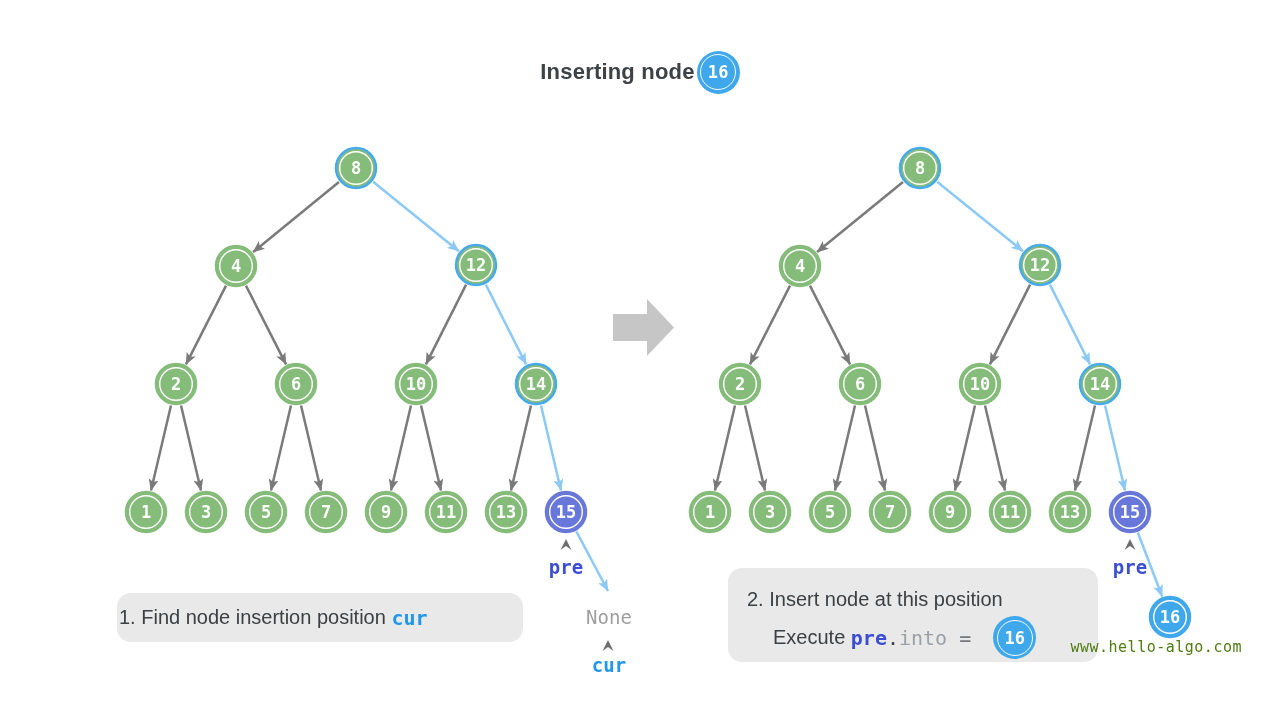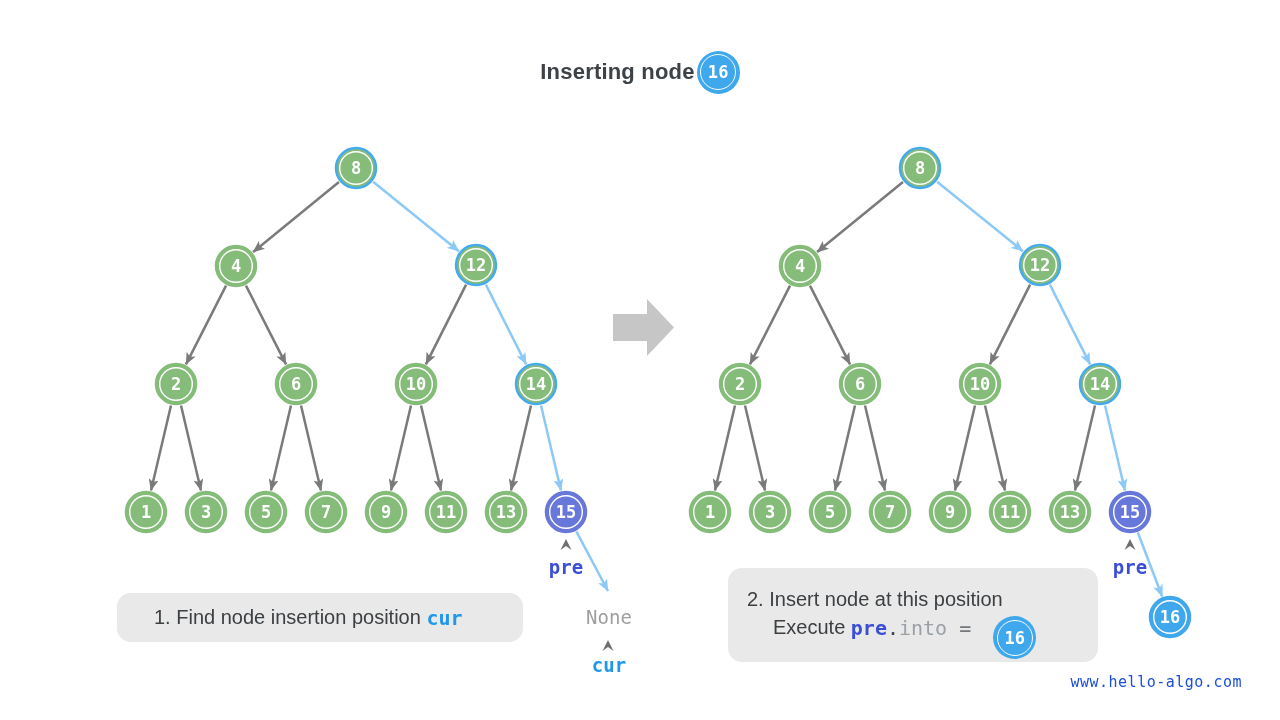--- a/index.html
+++ b/index.html
@@ -41,43 +41,43 @@
   .lbl-cur  { fill:#2097eb; }
   .lbl-none { fill:#9e9e9e; font-weight:normal; }
   .step-arrow { fill:#c6c6c6; }
   
   .box {
     position:absolute; background:#e9e9e9; border-radius:14px;
     color:#3c4043; font-size:20px;
   }
   .box1 {
     left:117px; top:593px; width:406px; height:49px;
-    display:flex; align-items:center; padding-left:37px;
+    display:flex; align-items:center; padding-left:2px;
   }
   .box2 { left:728px; top:568px; width:370px; height:94px; }
   .box2 .cap-line1 {
     position:absolute; left:19px; top:14px; height:34px;
     display:flex; align-items:center;
   }
   .box2 .cap-line2 {
     position:absolute; left:45px; top:48px; height:43px; right:10px;
-    display:flex; align-items:flex-start;
+    display:flex; align-items:center;
   }
   .code { font-family:"DejaVu Sans Mono", monospace; white-space:pre; font-size:20px; }
   .code-cur  { color:#2097eb; font-weight:bold; }
   .code-pre  { color:#3b4ed6; font-weight:bold; }
   .code-dot  { color:#3f3f3f; }
   .code-gray { color:#9aa0a6; }
   .code-eq   { color:#74787c; }
   .cap-plain { white-space:pre; }
   .box2 .chip { margin-left:10px; }
   
   .watermark {
-    position:absolute; top:673px; right:38px;
-    font:15px "DejaVu Sans Mono", monospace; color:#1d4ed8; letter-spacing:0.5px;
+    position:absolute; top:638px; right:38px;
+    font:15px "DejaVu Sans Mono", monospace; color:#4d7c0f; letter-spacing:0.5px;
   }
 </style>
 </head>
 <body>
 
 <div class="stage">
 
   <div class="title">
     <span>Inserting node</span>
     <span class="chip">

